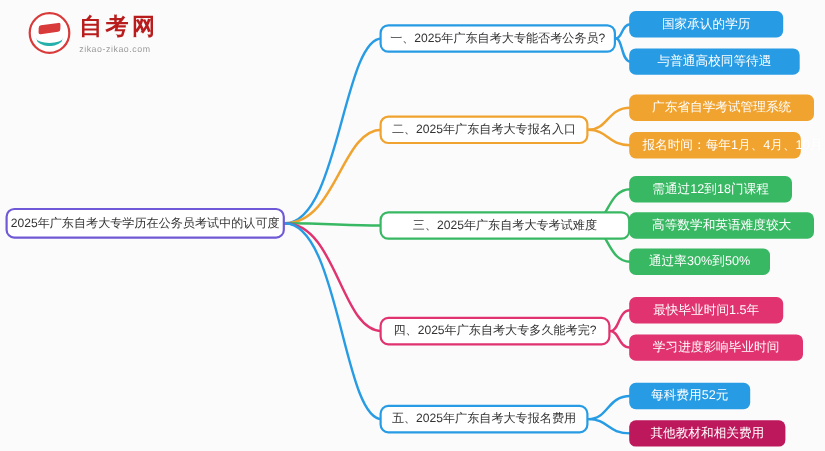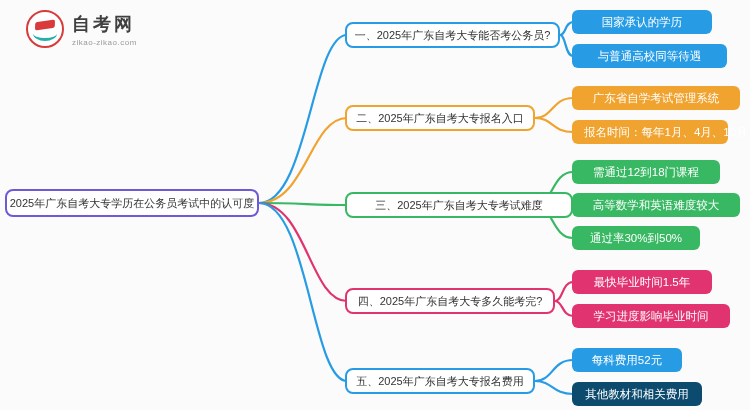--- a/index.html
+++ b/index.html
@@ -36,21 +36,21 @@
   }
   .brand-icon .cap {
     position:absolute; top:9px; left:7px; width:20px; height:8px;
     background:#d93a3a; border-radius:2px; transform:rotate(-8deg) skewX(-10deg);
   }
   .brand-icon .swoosh {
     position:absolute; bottom:5px; left:5px; width:24px; height:12px;
     border:0; border-bottom:3px solid #27b0ab; border-radius:50%;
   }
   .brand-text { margin-left:8px; }
-  .brand-name { color:#404040; font-weight:bold; font-size:18px; letter-spacing:3px; }
+  .brand-name { color:#b91c1c; font-weight:bold; font-size:21px; letter-spacing:3px; }
   .brand-domain { color:#9a9a9a; font-size:8px; letter-spacing:0.5px; margin-top:2px; }
 </style>
 </head>
 <body>
 
 <div class="stage">
 
   <svg class="wires" width="750" height="410">
 
     <path d="M 259 203 C 308 203 312 35 347 35" style="stroke: rgb(39, 156, 228);"></path>
@@ -102,15 +102,15 @@
   <div class="node leaf" style="top: 120px; width: 156px; background-color: rgb(240, 163, 47);">报名时间：每年1月、4月、10月</div>
 
   <div class="node leaf" style="top: 160px; width: 148px; background-color: rgb(56, 184, 99);">需通过12到18门课程</div>
   <div class="node leaf" style="top: 193px; width: 168px; background-color: rgb(56, 184, 99);">高等数学和英语难度较大</div>
   <div class="node leaf" style="top: 226px; width: 128px; background-color: rgb(56, 184, 99); text-align: center;">通过率30%到50%</div>
 
   <div class="node leaf" style="top: 270px; width: 140px; background-color: rgb(224, 51, 111);">最快毕业时间1.5年</div>
   <div class="node leaf" style="top: 304px; width: 158px; background-color: rgb(224, 51, 111);">学习进度影响毕业时间</div>
 
   <div class="node leaf" style="top: 348px; width: 110px; background-color: rgb(39, 156, 228);">每科费用52元</div>
-  <div class="node leaf" style="top: 382px; width: 130px; background-color: #0c4a6e;">其他教材和相关费用</div>
+  <div class="node leaf" style="top: 382px; width: 142px; background-color: #be185d;">其他教材和相关费用</div>
 
 </div>
 
 </body></html>

